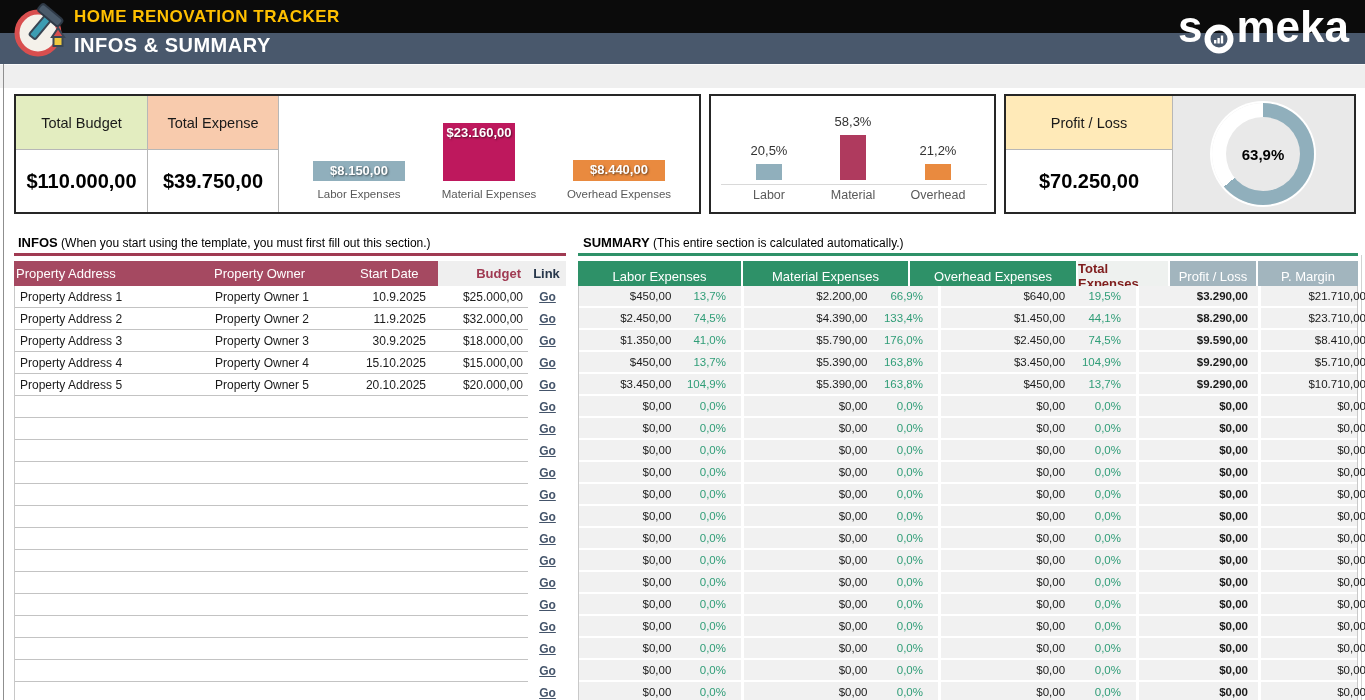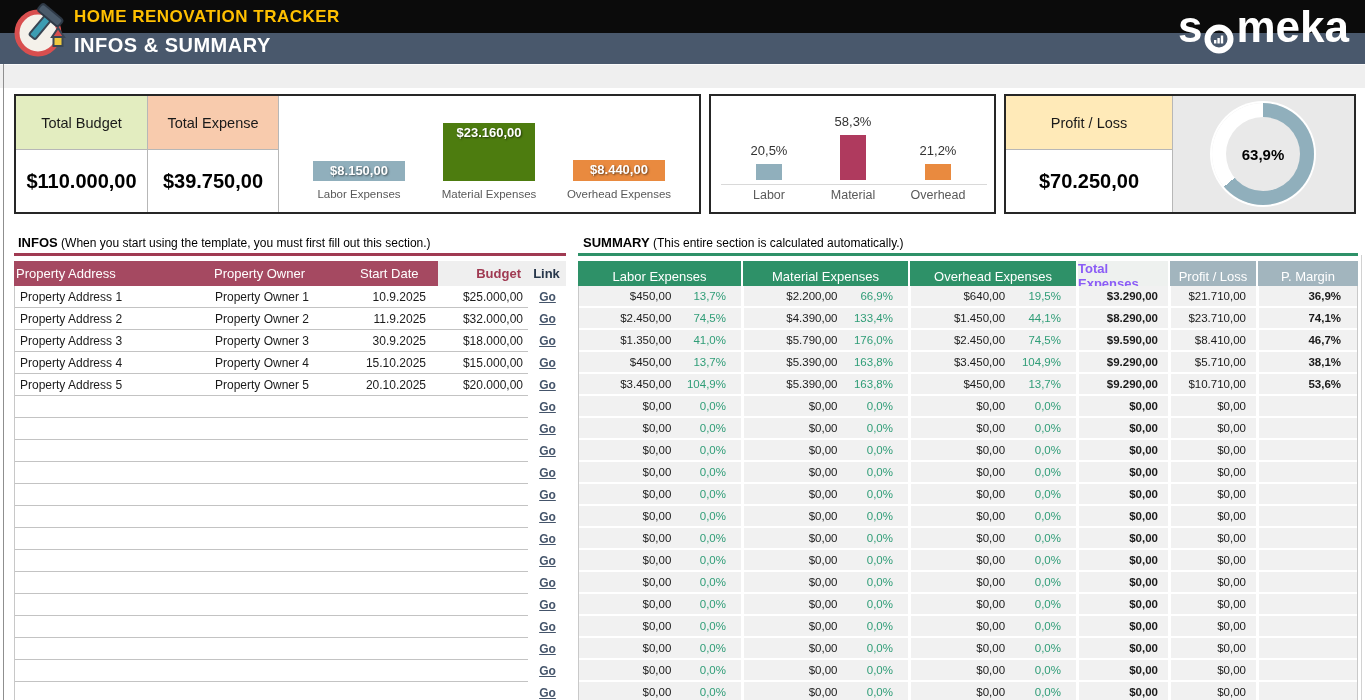--- a/index.html
+++ b/index.html
@@ -69,24 +69,24 @@
   .c-date { justify-content:flex-end; padding-right:13px; }
   .c-budg { justify-content:flex-end; padding-right:5px; }
   .c-link { justify-content:center; border-bottom:none !important; }
   .golink { color:#44546A; font-weight:bold; font-size:12px; text-decoration:underline; cursor:pointer; }
 
   
   .sum-grid { display:grid; grid-template-columns:165px 167px 168px 92px 88px 100px; }
   .summary-header { position:absolute; left:578px; top:261px; width:780px; height:25px; }
   .summary-header > div { display:flex; align-items:center; justify-content:center; font-size:13px; border-right:2px solid #fff; }
   .sh-green { background:#2E9168; color:#fff; }
-  .sh-total { background:#eef1ef; color:#8b5cf6; font-weight:bold; font-size:12.5px; }
+  .sh-total { background:#eef1ef; color:#7f1d1d; font-weight:bold; font-size:12.5px; }
   .sh-slate { background:#A2B5BE; color:#fff; }
   .summary-body { position:absolute; left:578px; top:286px; width:780px; border-left:1px solid #c9c9c9; border-right:1px solid #c9c9c9; }
-  .sum-row { height:22px; border-bottom:2px solid #ffffff; background:#f1f1f1; }
+  .sum-row { height:22px; border-bottom:2px solid #ffffff; background:#f1f1f1;gap:30px; }
   .sum-row > div { display:flex; align-items:center; font-size:11.5px; color:#1a1a1a; border-right:3px solid #ffffff; height:100%; }
   .g-amt { width:57%; text-align:right; display:inline-block; }
   .g-pct { width:43%; text-align:right; display:inline-block; padding-right:15px; color:#2F9D77; font-weight:normal; }
   .s-tot  { justify-content:flex-end; padding-right:10px; font-weight:bold; }
   .s-prof { justify-content:flex-end; padding-right:10px; }
   .s-marg { justify-content:flex-end; padding-right:18px; color:#2F9D77; font-weight:bold; border-right:none !important; }
 </style>
 </head>
 <body>
 
@@ -133,21 +133,21 @@
     </div>
     <div class="card card-expense">
       <div class="card-h" style="background:#F8CBAD">Total Expense</div>
       <div class="card-v">$39.750,00</div>
     </div>
     <div id="expense-chart"></div>
   <div class="bar" style="left: 297px; width: 92px; bottom: 31px; height: 20px; background: rgb(144, 175, 188);">
         <span class="bar-label">$8.150,00</span>
       </div>
       <div class="cat-label" style="left: 273px;">Labor Expenses</div>
-      <div class="bar" style="left: 427px; width: 92px; bottom: 31px; height: 58px; background: #4d7c0f;">
+      <div class="bar" style="left: 427px; width: 72px; bottom: 31px; height: 58px; background: #be185d;">
         <span class="bar-label">$23.160,00</span>
       </div>
       <div class="cat-label" style="left: 403px;">Material Expenses</div>
       <div class="bar" style="left: 557px; width: 92px; bottom: 31px; height: 21px; background: rgb(233, 138, 63);">
         <span class="bar-label">$8.440,00</span>
       </div>
       <div class="cat-label" style="left: 533px;">Overhead Expenses</div>
     </section>
 
   <section class="panel panel-2">

